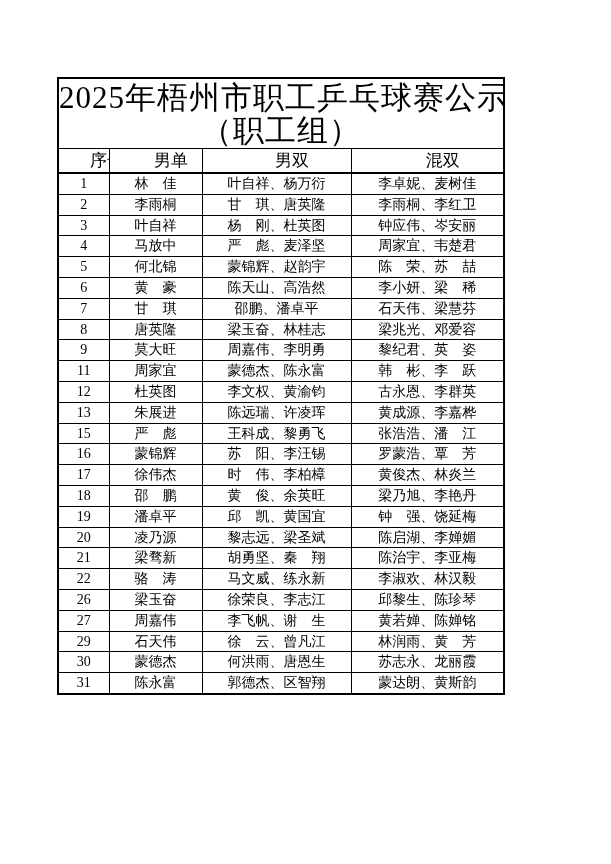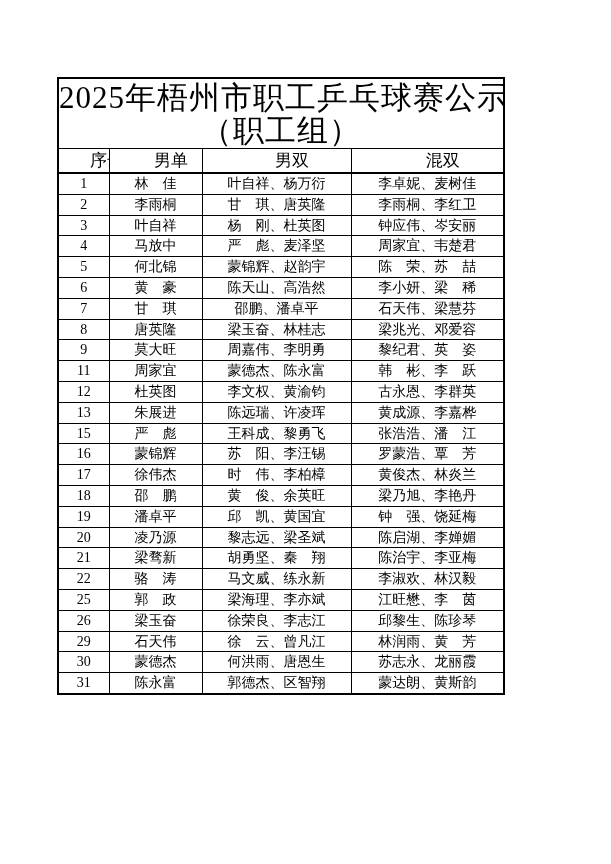--- a/index.html
+++ b/index.html
@@ -202,30 +202,30 @@
           <td>胡勇坚、秦　翔</td>
           <td>陈治宇、李亚梅</td>
         </tr>
         <tr>
           <td class="no-cell">22</td>
           <td>骆　涛</td>
           <td>马文威、练永新</td>
           <td>李淑欢、林汉毅</td>
         </tr>
         <tr>
-          <td class="no-cell">25</td>
-          <td>郭　政</td>
-          <td>梁海理、李亦斌</td>
-          <td>江旺懋、李　茵</td>
-        </tr>
-        <tr>
           <td class="no-cell">26</td>
           <td>梁玉奋</td>
           <td>徐荣良、李志江</td>
           <td>邱黎生、陈珍琴</td>
+        </tr>
+        <tr>
+          <td class="no-cell">27</td>
+          <td>周嘉伟</td>
+          <td>李飞帆、谢　生</td>
+          <td>黄若婵、陈婵铭</td>
         </tr>
         <tr>
           <td class="no-cell">29</td>
           <td>石天伟</td>
           <td>徐　云、曾凡江</td>
           <td>林润雨、黄　芳</td>
         </tr>
         <tr>
           <td class="no-cell">30</td>
           <td>蒙德杰</td>

